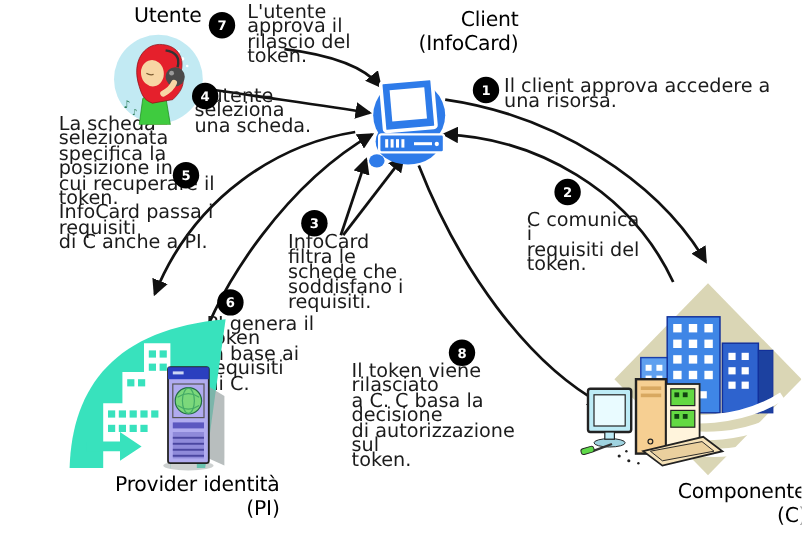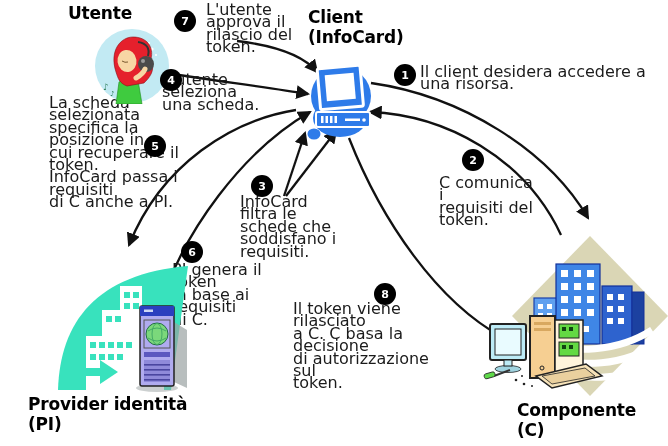--- a/index.html
+++ b/index.html
@@ -1,19 +1,19 @@
 <!DOCTYPE html>
 <html><head>
 <meta charset="utf-8">
 <style>
   html,body{margin:0;padding:0;background:#fff;}
   #stage{position:relative;width:668px;height:446px;background:#ffffff;overflow:hidden;
          font-family:"DejaVu Sans","Liberation Sans",sans-serif;}
-  .node-title{position:absolute;font-weight:bold;color:#000;font-size:17px;line-height:20px;
-              text-align:left;letter-spacing:-0.2px;}
+  .node-title{position:absolute;font-weight:normal;color:#000;font-size:17px;line-height:20px;
+              text-align:right;letter-spacing:-0.2px;}
   .note{position:absolute;font-size:16px;line-height:12.4px;color:#1b1b1b;white-space:pre-line;}
   .badge{position:absolute;width:22px;height:22px;border-radius:50%;background:#000;color:#fff;
          font-size:11px;font-weight:bold;display:flex;align-items:center;justify-content:center;z-index:5;}
   .iconbox{position:absolute;}
   svg{display:block;}
   #arrows{position:absolute;left:0;top:0;z-index:2;pointer-events:none;}
   .layer{z-index:3;}
 </style>
 </head>
 <body>
@@ -58,21 +58,21 @@
 
   <div class="badge" style="left:394px;top:64px;">1</div>
   <div class="badge" style="left:462px;top:149px;">2</div>
   <div class="badge" style="left:251px;top:175px;">3</div>
   <div class="badge" style="left:160px;top:69px;">4</div>
   <div class="badge" style="left:144px;top:135px;">5</div>
   <div class="badge" style="left:181px;top:241px;">6</div>
   <div class="badge" style="left:174px;top:10px;">7</div>
   <div class="badge" style="left:374px;top:283px;">8</div>
 
-  <div class="note layer" style="left:420px;top:66px;width:240px;">Il client desidera accedere a una risorsa.</div>
+  <div class="note layer" style="left:420px;top:66px;width:240px;">Il client approva accedere a una risorsa.</div>
   <div class="note layer" style="left:439px;top:177px;width:95px;">C comunica i
 requisiti del
 token.</div>
   <div class="note layer" style="left:240px;top:196px;width:105px;">InfoCard filtra le
 schede che
 soddisfano i
 requisiti.</div>
   <div class="note layer" style="left:162px;top:42px;width:125px;margin-top:32px;">L'utente seleziona
 una scheda.</div>
   <div class="note layer" style="left:2px;top:97px;width:145px;margin-left:47px;">La scheda selezionata

